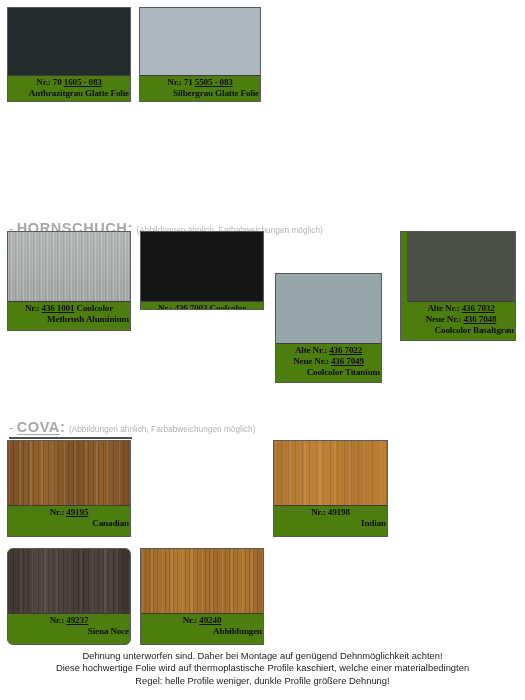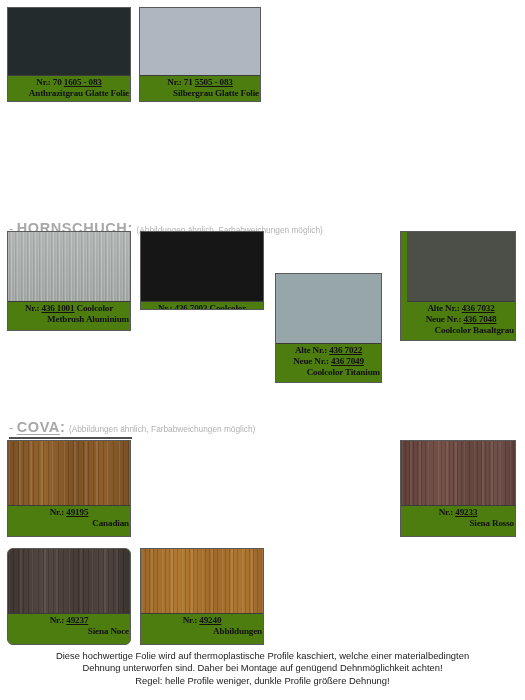--- a/index.html
+++ b/index.html
@@ -172,31 +172,31 @@
            repeating-linear-gradient(90deg, rgba(0,0,0,.16) 0 1px, rgba(0,0,0,0) 1px 5px),
            repeating-linear-gradient(90deg, rgba(255,255,255,.10) 0 2px, rgba(0,0,0,0) 2px 11px),
            linear-gradient(90deg,#7a5024,#95642d 30%,#7d5225 55%,#8f5f2a 78%,#7a5024);"></div>
     <div class="caption">
       <span class="ln"><span>Nr.: </span><span class="u">49195</span></span>
       <span class="ln lbl">Canadian</span>
     </div>
   </div>
 
 
-
-  <div class="swatch" style="left:400px; top:440px; width:116px; height:97px;">
-    <div class="chip" style="height:65px; background:
-           repeating-linear-gradient(90deg, rgba(0,0,0,.17) 0 1px, rgba(0,0,0,0) 1px 4px),
-           repeating-linear-gradient(90deg, rgba(255,255,255,.07) 0 2px, rgba(0,0,0,0) 2px 9px),
-           linear-gradient(90deg,#5f4139,#75524a 35%,#63463e 62%,#70504a 85%,#5d403a);"></div>
-    <div class="caption">
-      <span class="ln"><span>Nr.: </span><span class="u">49233</span></span>
-      <span class="ln lbl">Siena Rosso</span>
-    </div>
-  </div>
+  <div class="swatch" style="left:273px; top:440px; width:115px; height:97px;">
+    <div class="chip" style="height:65px; background:
+           repeating-linear-gradient(90deg, rgba(0,0,0,.10) 0 1px, rgba(0,0,0,0) 1px 7px),
+           repeating-linear-gradient(90deg, rgba(255,255,255,.10) 0 2px, rgba(0,0,0,0) 2px 15px),
+           linear-gradient(90deg,#b0742f,#c08338 40%,#b2762f 70%,#bd8035);"></div>
+    <div class="caption">
+      <span class="ln"><span>Nr.: </span><span>49198</span></span>
+      <span class="ln lbl">Indian</span>
+    </div>
+  </div>
+
 
   <div class="swatch" style="left:7px; top:548px; width:124px; height:97px;border-radius:6px;">
     <div class="chip" style="height:65px; background:
            repeating-linear-gradient(90deg, rgba(0,0,0,.18) 0 1px, rgba(0,0,0,0) 1px 5px),
            repeating-linear-gradient(90deg, rgba(255,255,255,.06) 0 2px, rgba(0,0,0,0) 2px 12px),
            linear-gradient(90deg,#3f3530,#544842 30%,#463b36 58%,#514540 80%,#3b322d);"></div>
     <div class="caption">
       <span class="ln"><span>Nr.: </span><span class="u">49237</span></span>
       <span class="ln lbl">Siena Noce</span>
     </div>
@@ -207,18 +207,18 @@
            repeating-linear-gradient(90deg, rgba(0,0,0,.15) 0 1px, rgba(0,0,0,0) 1px 4px),
            repeating-linear-gradient(90deg, rgba(255,255,255,.10) 0 2px, rgba(0,0,0,0) 2px 10px),
            linear-gradient(90deg,#9c6729,#b07a33 32%,#a06b2b 60%,#ad7732 84%,#99642a);"></div>
     <div class="caption">
       <span class="ln"><span>Nr.: </span><span class="u">49240</span></span>
       <span class="ln lbl">Abbildungen</span>
     </div>
   </div>
 
   <div class="footer" style="top:650px;">
+    <span class="ln">Dehnung  unterworfen sind. Daher bei Montage auf genügend Dehnmöglichkeit achten!</span>
     <span class="ln">Diese hochwertige Folie wird auf thermoplastische Profile kaschiert, welche einer materialbedingten</span>
-    <span class="ln">Dehnung  unterworfen sind. Daher bei Montage auf genügend Dehnmöglichkeit achten!</span>
     <span class="ln">Regel: helle Profile weniger, dunkle Profile größere Dehnung!</span>
   </div>
 
 </div>
 
 </body></html>

